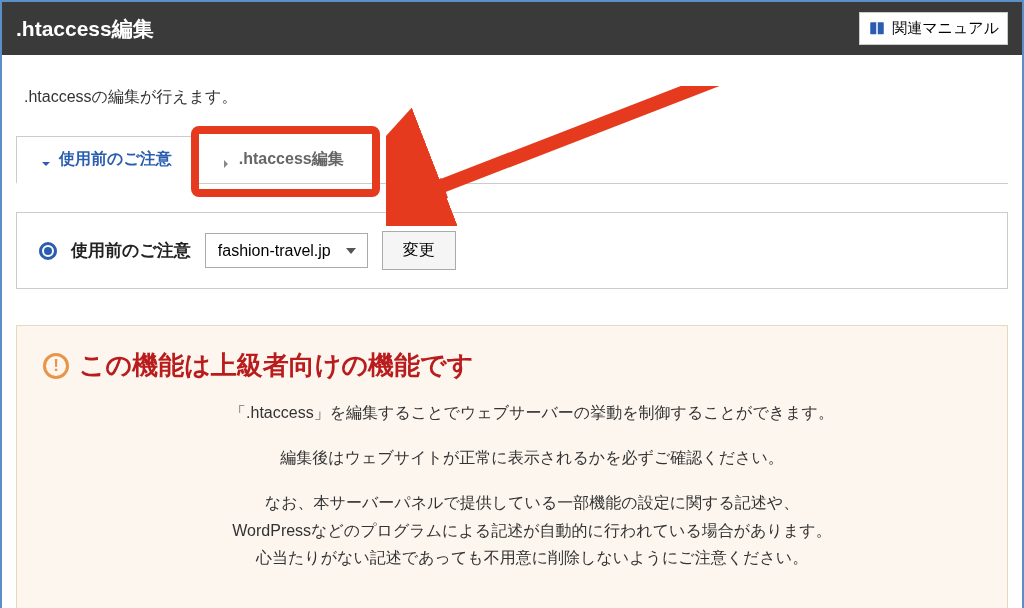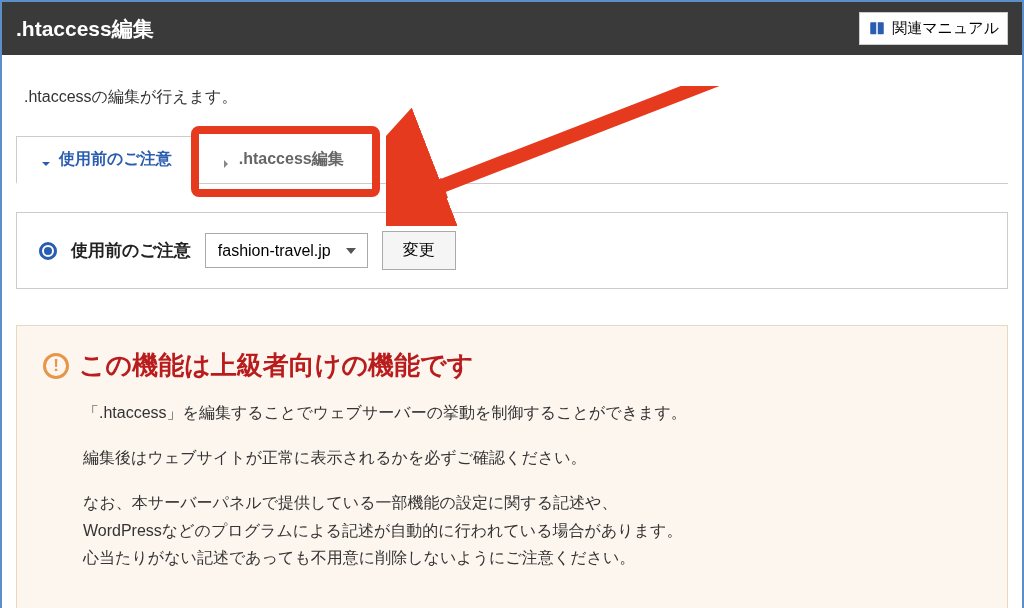--- a/index.html
+++ b/index.html
@@ -185,20 +185,21 @@
       font-weight: bold;
     }
     .warning-body {
       margin-left: 40px;
       font-size: 16px;
       line-height: 1.7;
       color: #333;
     }
     .warning-body p {
       margin-bottom: 18px;
+      text-align: center;
     }
     .tab-wrap {
       position: relative;
     }
   </style>
 </head>
 <body>
 
 <div class="header">
   <div class="header-title">.htaccess編集</div>

